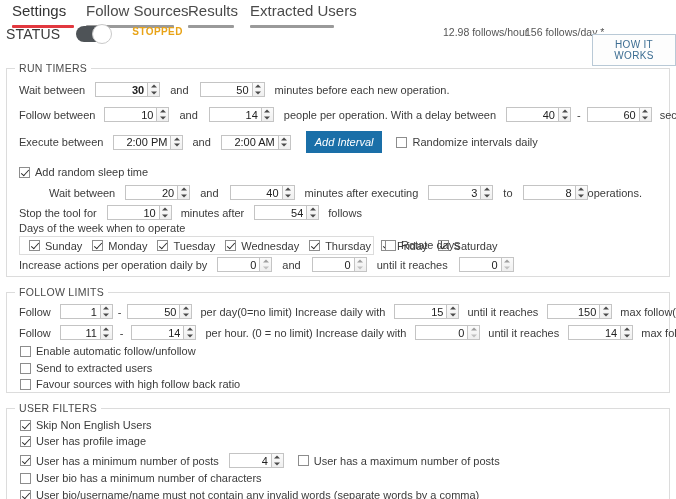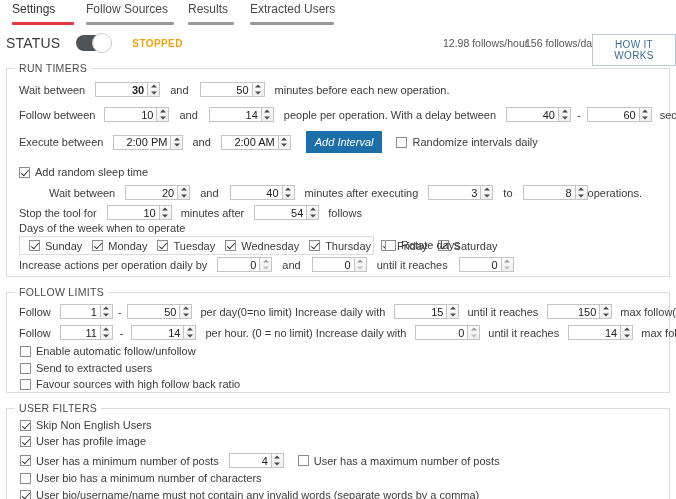--- a/index.html
+++ b/index.html
@@ -16,42 +16,42 @@
   
   .tabbar {
     position: relative;
     height: 26px;
     padding: 0;
     display: flex;
     align-items: flex-start;
   }
   .tab {
     position: relative;
-    font-size: 12px;
+    font-size: 15px;
     color: #4a4a4a;
     padding: 2px 0 0 0;
     cursor: pointer;
     white-space: nowrap;
   }
   .tab-label { display: block; padding-bottom: 6px; }
   .tab .underline {
     display: block;
     height: 3px;
     background: #9a9a9a;
     border-radius: 1px;
   }
   .tab.active .underline { background: #e2383f; }
   .tab.active .tab-label { color: #333; }
 
   
   .statusbar {
     position: relative;
     height: 34px;
     display: flex;
-    align-items: center;
+    align-items: flex-start;
   }
   .status-label {
     font-size: 14px;
     color: #3a3a3a;
     letter-spacing: .2px;
   }
   .toggle {
     width: 34px; height: 16px;
     border-radius: 9px;
     background: #4e5357;

